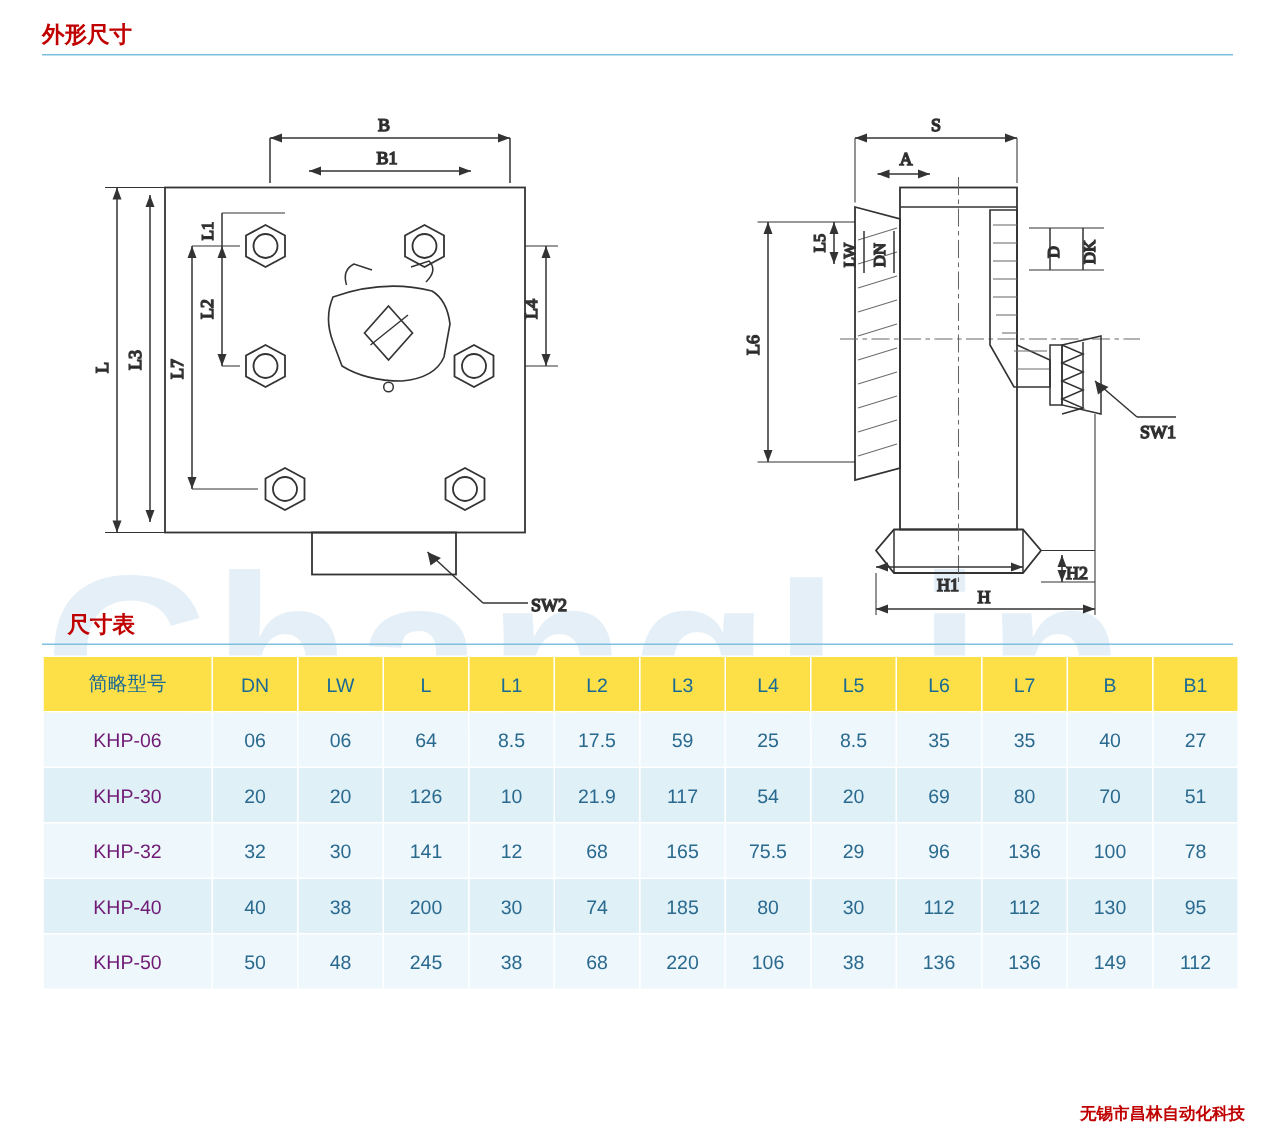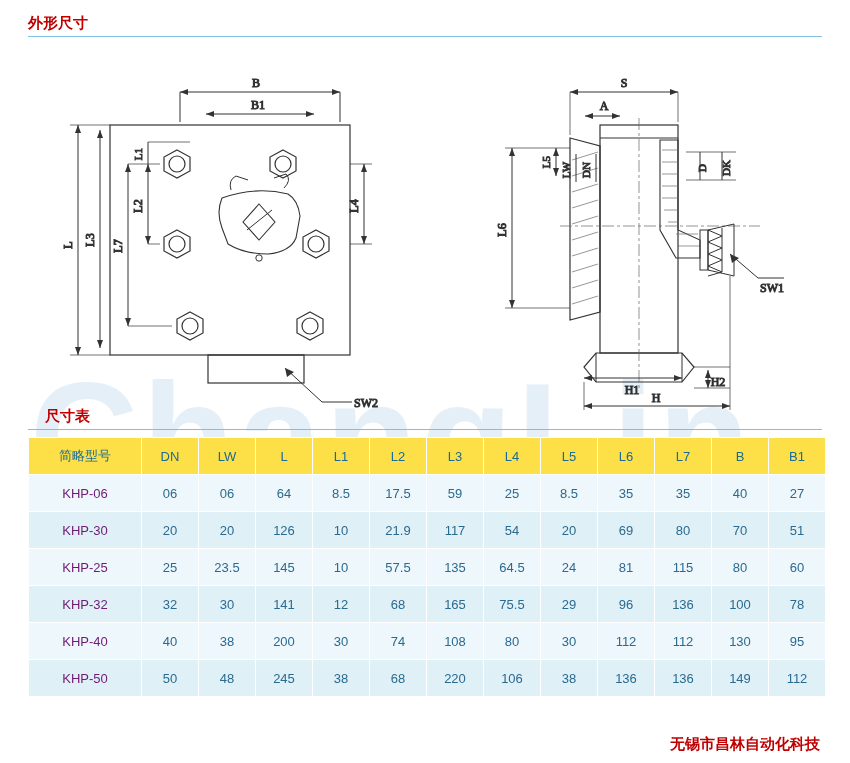--- a/index.html
+++ b/index.html
@@ -80,23 +80,23 @@
     font-weight: normal;
   }
   table.dims thead th.first { width: 110px; }
   table.dims th.c, table.dims td.c { width: 54px; }
   table.dims tbody tr:nth-child(odd) td { background: #eef7fb; }
   table.dims tbody tr:nth-child(even) td { background: #dff0f7; }
   table.dims tbody td.name { color: #701a75; }
 
   .company {
     position: absolute;
-    right: 30px;
+    right: 20px;
     top: 735px;
-    font-size: 15px;
+    font-size: 11px;
     font-weight: bold;
     color: #c00000;
     z-index: 3;
   }
 
   svg text { font-family: "Liberation Serif", serif; }
 </style>
 </head>
 <body>
 
@@ -350,35 +350,20 @@
       <td class="c">21.9</td>
       <td class="c">117</td>
       <td class="c">54</td>
       <td class="c">20</td>
       <td class="c">69</td>
       <td class="c">80</td>
       <td class="c">70</td>
       <td class="c">51</td>
     </tr>
     <tr>
-      <td class="name">KHP-25</td>
-      <td class="c">25</td>
-      <td class="c">23.5</td>
-      <td class="c">145</td>
-      <td class="c">10</td>
-      <td class="c">57.5</td>
-      <td class="c">135</td>
-      <td class="c">64.5</td>
-      <td class="c">24</td>
-      <td class="c">81</td>
-      <td class="c">115</td>
-      <td class="c">80</td>
-      <td class="c">60</td>
-    </tr>
-    <tr>
       <td class="name">KHP-32</td>
       <td class="c">32</td>
       <td class="c">30</td>
       <td class="c">141</td>
       <td class="c">12</td>
       <td class="c">68</td>
       <td class="c">165</td>
       <td class="c">75.5</td>
       <td class="c">29</td>
       <td class="c">96</td>
@@ -386,21 +371,21 @@
       <td class="c">100</td>
       <td class="c">78</td>
     </tr>
     <tr>
       <td class="name">KHP-40</td>
       <td class="c">40</td>
       <td class="c">38</td>
       <td class="c">200</td>
       <td class="c">30</td>
       <td class="c">74</td>
-      <td class="c">108</td>
+      <td class="c">185</td>
       <td class="c">80</td>
       <td class="c">30</td>
       <td class="c">112</td>
       <td class="c">112</td>
       <td class="c">130</td>
       <td class="c">95</td>
     </tr>
     <tr>
       <td class="name">KHP-50</td>
       <td class="c">50</td>

